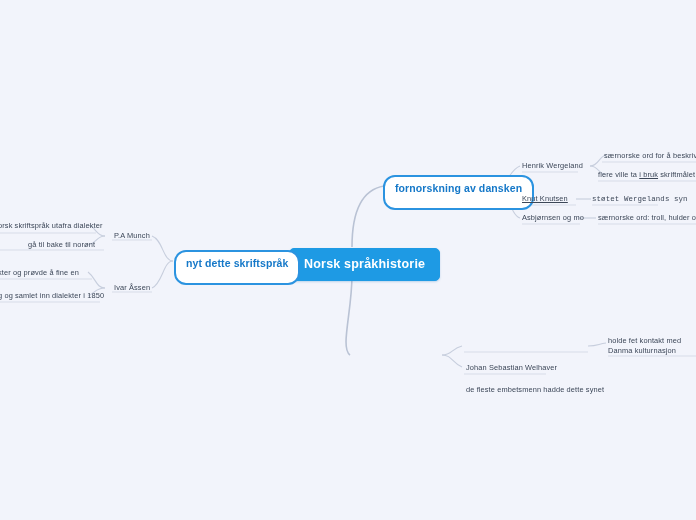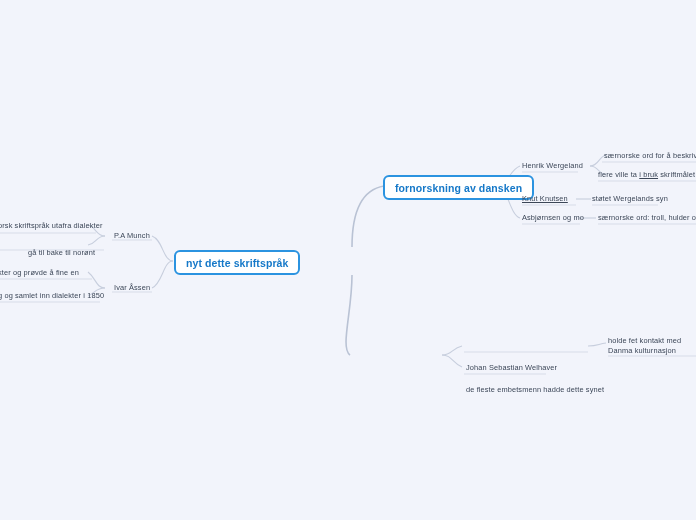--- a/index.html
+++ b/index.html
@@ -37,26 +37,26 @@
     color: #ffffff;
     font-size: 12.5px;
     font-weight: bold;
     letter-spacing: .2px;
     padding: 8px 14px 9px 14px;
     box-shadow: 0 1px 2px rgba(30,120,190,.25);
   }
   .branch-node {
     background: #ffffff;
     border: 2px solid #2b93e0;
-    border-radius: 6px;
+    border-radius: 12px;
     color: #1578c8;
     font-size: 10.5px;
     font-weight: bold;
     letter-spacing: .1px;
-    padding: 5px 10px 4px 10px;
+    padding: 5px 10px 14px 10px;
   }
   .leaf {
     position: absolute;
     color: #3b4657;
     font-size: 7.4px;
     letter-spacing: .12px;
     white-space: nowrap;
     line-height: 10px;
   }
   .leaf.two-line { white-space: normal; width: 96px; }
@@ -118,45 +118,46 @@
       <line x1="602" y1="162" x2="696" y2="162"></line>
       <line x1="598" y1="181" x2="696" y2="181"></line>
       <line x1="592" y1="205" x2="658" y2="205"></line>
       <line x1="598" y1="224" x2="696" y2="224"></line>
       <line x1="464" y1="352" x2="588" y2="352"></line>
       <line x1="464" y1="374" x2="546" y2="374"></line>
       <line x1="608" y1="356" x2="696" y2="356"></line>
     </g>
   </svg>
 
+  <div class="node root-node" style="left:289px; top:248px;">Norsk språkhistorie</div>
 
   <div class="node branch-node" style="left:383px; top:175px;">fornorskning av dansken</div>
 
   <div class="node branch-node" style="left:174px; top:250px;">nyt dette skriftspråk</div>
 
 
   <div class="leaf" style="left:522px; top:161px;">Henrik Wergeland</div>
 
   <div class="leaf" style="left:604px; top:151px;">særnorske ord for å beskrive nor</div>
 
   <div class="leaf" style="left:598px; top:170px;"><span>flere ville ta </span><span class="mark">i bruk</span><span> skriftmålet hvi</span></div>
 
   <div class="leaf" style="left:522px; top:194px;text-decoration:underline;">Knut Knutsen</div>
 
-  <div class="leaf" style="left:592px; top:194px;">støtet Wergelands syn</div>
+  <div class="leaf" style="left:592px; top:194px;font-family:Liberation Mono, monospace;">støtet Wergelands syn</div>
 
   <div class="leaf" style="left:522px; top:213px;">Asbjørnsen og mo</div>
 
   <div class="leaf" style="left:598px; top:213px;">særnorske ord: troll, hulder og n</div>
 
   <div class="leaf" style="left:114px; top:231px;">P.A Munch</div>
 
   <div class="leaf" style="left:-2px; top:221px;">orsk skriftspråk utafra dialekter</div>
 
-  <div class="leaf" style="left:28px; top:240px;margin-top:8px;">gå til bake til norønt</div>
+  <div class="leaf" style="left:28px; top:240px;">gå til bake til norønt</div>
 
   <div class="leaf" style="left:114px; top:283px;">Ivar Åssen</div>
 
   <div class="leaf" style="left:-2px; top:268px;">kter og prøvde å fine en</div>
 
   <div class="leaf" style="left:-2px; top:291px;">g og samlet inn dialekter i 1850</div>
 
   <div class="leaf" style="left:466px; top:341px;margin-top:44px;">de fleste embetsmenn hadde dette synet</div>
 
   <div class="leaf two-line" style="left:608px; top:336px;"><span>holde fet kontakt med Danma</span> <span>kulturnasjon</span></div>

